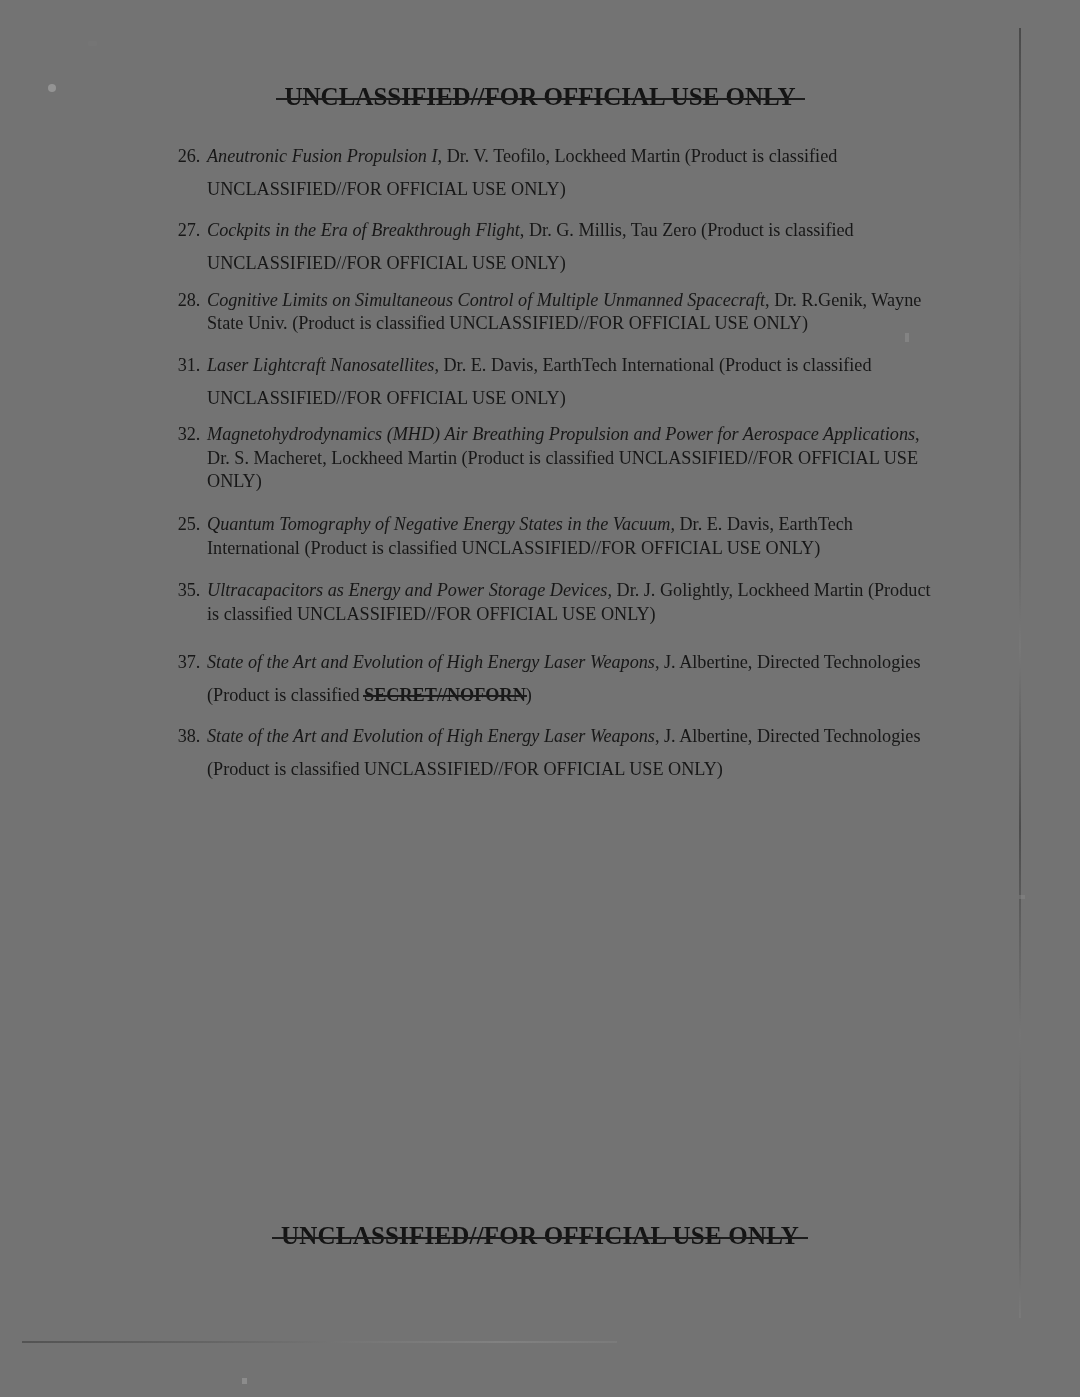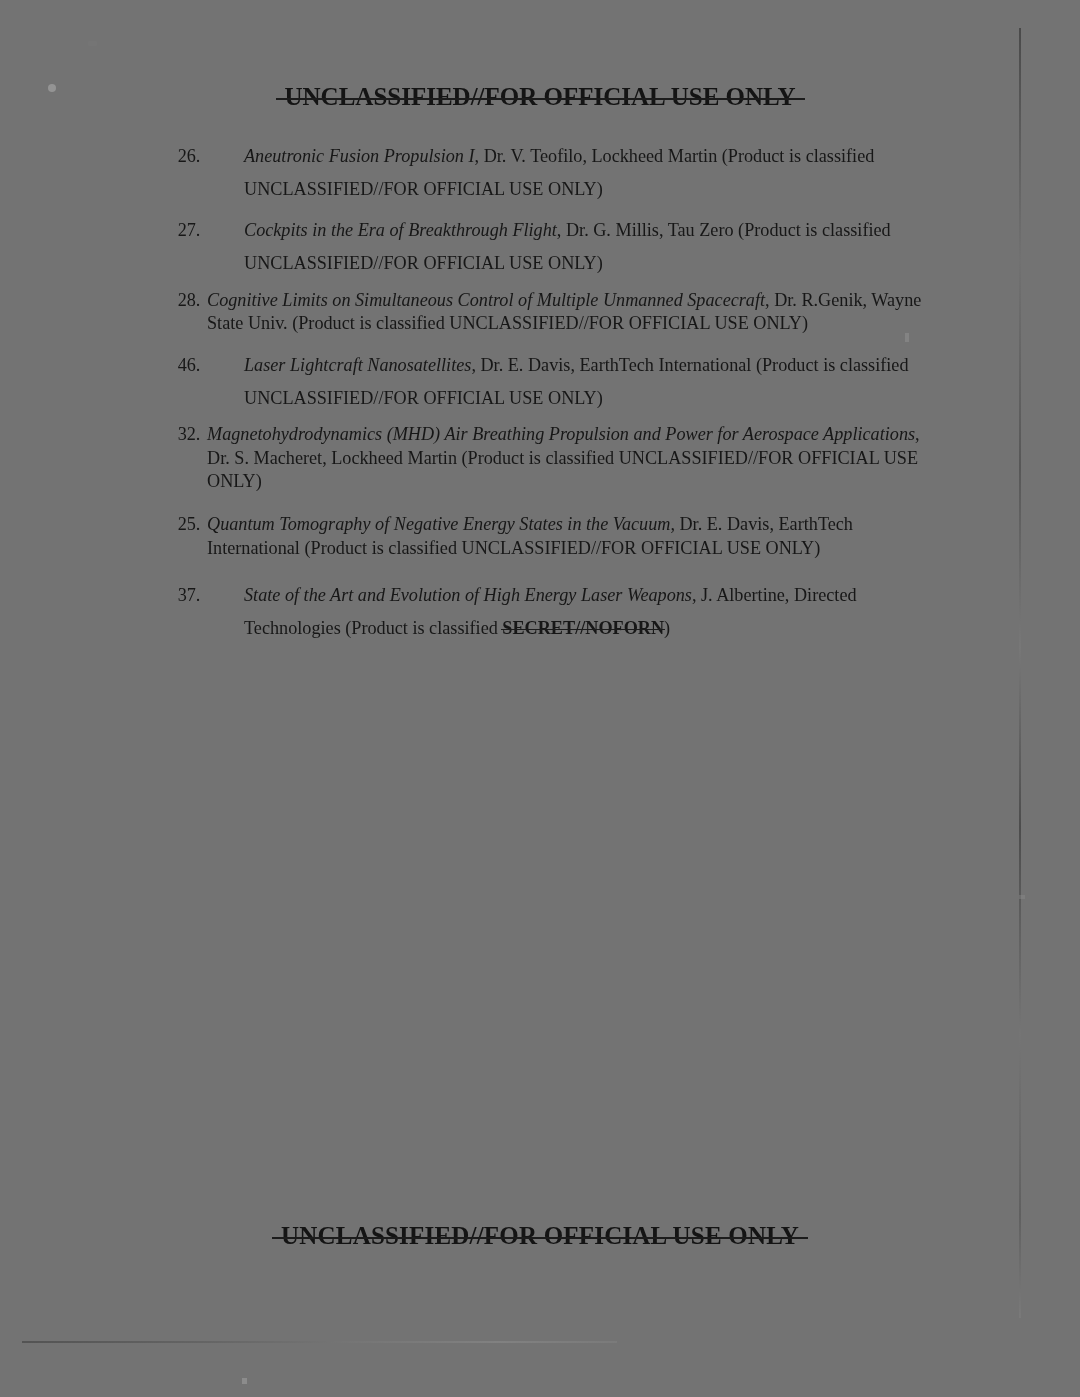--- a/index.html
+++ b/index.html
@@ -115,21 +115,21 @@
     width: 30px;
     text-align: center;
     font-style: normal;
   }
   .item .body {
     display: block;
     text-align: left;
   }
   .item.tight  .body { line-height: 1.30; }
   .item.tight          { margin-bottom: 13px; }
-  .item.loose  .body { line-height: 1.82; margin-left: 37px; }
+  .item.loose  .body { line-height: 1.82; }
   .item.loose          { margin-bottom: 8px; }
   .item.gap-before     { margin-top: 19px; }
   .item .num           { line-height: inherit; }
   .item.tight .num     { line-height: 1.30; }
   .item.loose .num     { line-height: 1.82; }
 
   .ti { font-style: italic; }
   .strike-inline {
     position: relative;
     white-space: nowrap;
@@ -175,42 +175,50 @@
     </div>
 
     <div class="item tight">
       <span class="num">28.</span>
       <span class="body"><span class="ti">Cognitive Limits on Simultaneous Control of Multiple Unmanned Spacecraft</span><span>, Dr. R.Genik, Wayne State Univ. (Product is classified UNCLASSIFIED//FOR OFFICIAL USE ONLY)</span></span>
     </div>
 
 
 
     <div class="item loose">
-      <span class="num">46.</span>
+      <span class="num">31.</span>
       <span class="body"><span class="ti">Laser Lightcraft Nanosatellites</span><span>, Dr. E. Davis, EarthTech International (Product is classified UNCLASSIFIED//FOR OFFICIAL USE ONLY)</span></span>
     </div>
 
     <div class="item tight">
       <span class="num">32.</span>
       <span class="body"><span class="ti">Magnetohydrodynamics (MHD) Air Breathing Propulsion and Power for Aerospace Applications</span><span>, Dr. S. Macheret, Lockheed Martin (Product is classified UNCLASSIFIED//FOR OFFICIAL USE ONLY)</span></span>
     </div>
 
 
     <div class="item tight gap-before">
       <span class="num">25.</span>
       <span class="body"><span class="ti">Quantum Tomography of Negative Energy States in the Vacuum,</span><span> Dr. E. Davis, EarthTech International (Product is classified UNCLASSIFIED//FOR OFFICIAL USE ONLY)</span></span>
     </div>
 
+    <div class="item tight gap-before">
+      <span class="num">35.</span>
+      <span class="body"><span class="ti">Ultracapacitors as Energy and Power Storage Devices,</span><span> Dr. J. Golightly, Lockheed Martin (Product is classified UNCLASSIFIED//FOR OFFICIAL USE ONLY)</span></span>
+    </div>
 
 
     <div class="item loose gap-before">
       <span class="num">37.</span>
       <span class="body"><span class="ti">State of the Art and Evolution of High Energy Laser Weapons</span><span>, J. Albertine, Directed Technologies (Product is classified </span><span class="strike-inline">SECRET//NOFORN</span><span>)</span></span>
     </div>
 
+    <div class="item loose">
+      <span class="num">38.</span>
+      <span class="body"><span class="ti">State of the Art and Evolution of High Energy Laser Weapons</span><span>, J. Albertine, Directed Technologies (Product is classified UNCLASSIFIED//FOR OFFICIAL USE ONLY)</span></span>
+    </div>
 
   </div>
 
   <div class="banner banner-bottom">
     <span class="banner-text">UNCLASSIFIED//FOR OFFICIAL USE ONLY</span>
   </div>
 
 </div>
 
 </body></html>

